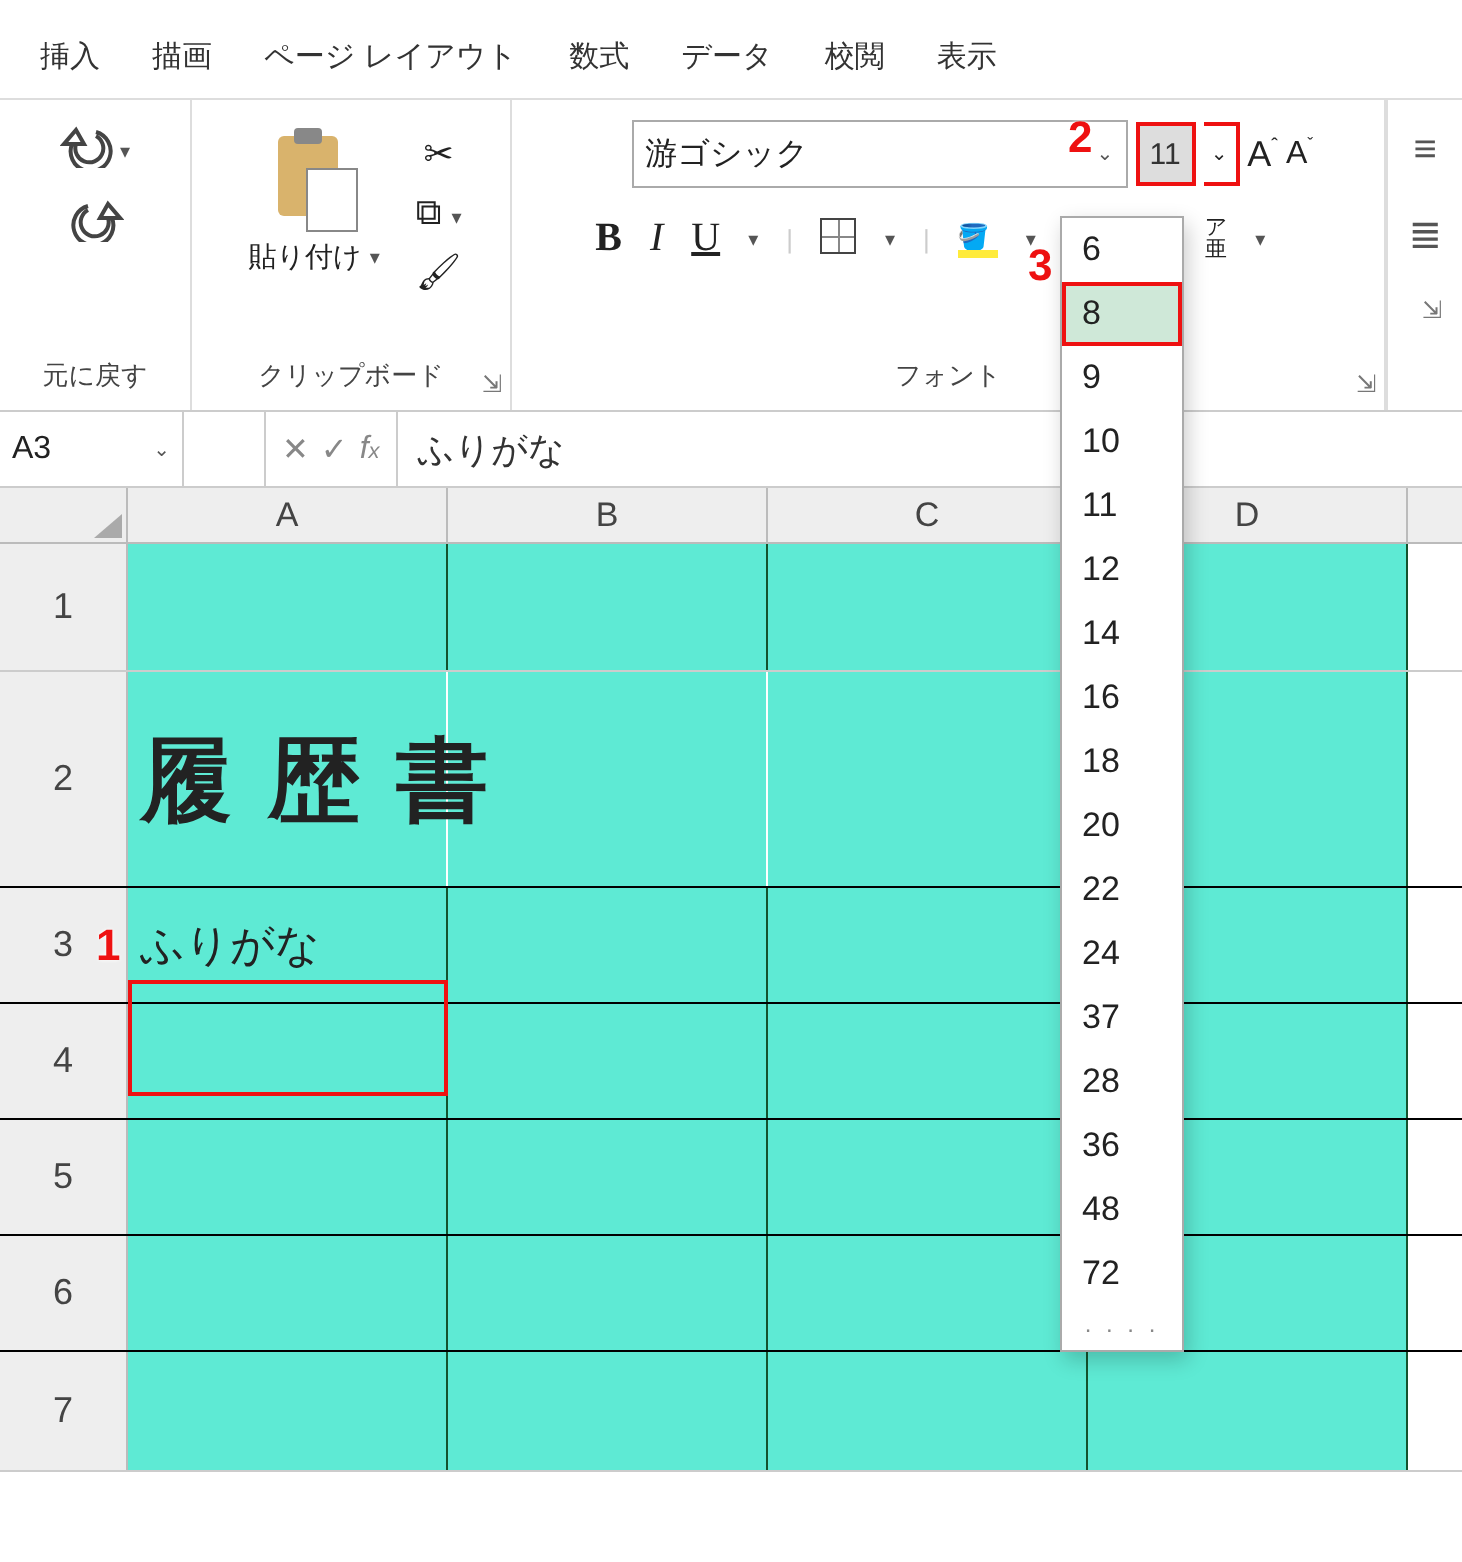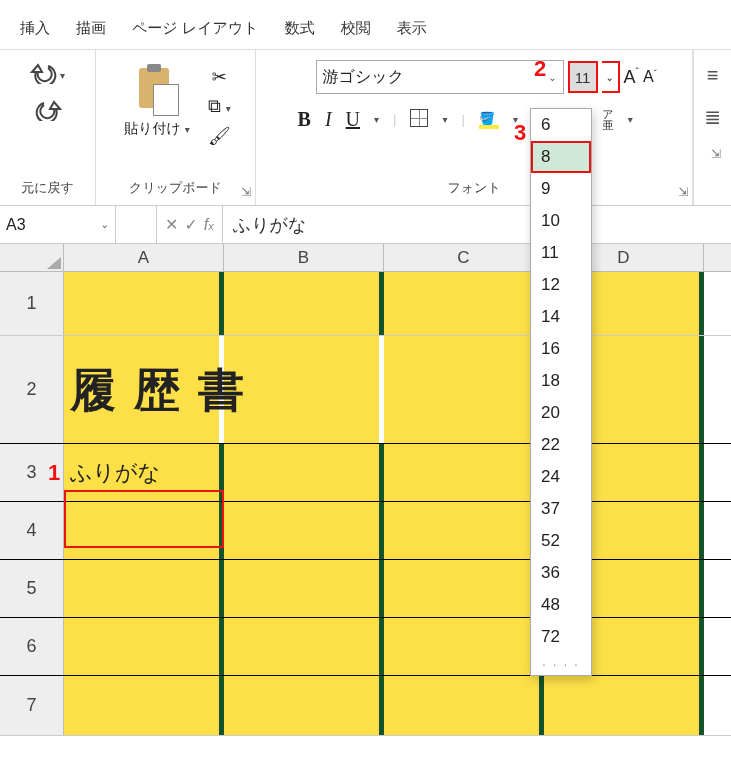--- a/index.html
+++ b/index.html
@@ -248,21 +248,21 @@
     }
 
     
     .formula-bar {
       display: flex;
       align-items: center;
       height: 38px;
       border-bottom: 1px solid #ccc;
     }
     .name-box {
-      width: 116px;
+      width: 92px;
       border-right: 1px solid #ccc;
       display: flex;
       align-items: center;
       justify-content: space-between;
       padding: 0 6px;
       height: 100%;
       font-size: 16px;
     }
     .fx-btns {
       display: flex;
@@ -328,25 +328,25 @@
       border-right: 1px solid #bbb;
       background: #eee;
       text-align: center;
       font-size: 18px;
       color: #444;
       display: flex;
       align-items: center;
       justify-content: center;
     }
     .cell {
-      border-right: 5px solid #14532d;
+      border-right: 1px solid #14532d;
       padding: 4px 6px;
       font-size: 16px;
       overflow: visible;
-      background: #fde047;
+      background: #5eead4;
     }
     .cell.A { width: 160px; }
     .cell.B { width: 160px; }
     .cell.C { width: 160px; }
     .cell.D { width: 160px; }
     .row.r1 { height: 64px; }
     .row.r2 { height: 108px; }
     .row.r3 { height: 58px; }
     .row.r4 { height: 58px; }
     .row.r5 { height: 58px; }
@@ -410,20 +410,21 @@
     }
   </style>
 </head>
 <body>
 
 <div class="tabs">
   <div class="tab">挿入</div>
   <div class="tab">描画</div>
   <div class="tab">ページ レイアウト</div>
   <div class="tab">数式</div>
+  <div class="tab">データ</div>
   <div class="tab">校閲</div>
   <div class="tab">表示</div>
 </div>
 
 <div class="ribbon">
 
   <div class="ribbon-group group-sep" style="width:96px">
     <div class="group-body">
       <div class="undo-col">
         <div class="undo-btn">
@@ -600,21 +601,21 @@
   <div class="size-opt">10</div>
   <div class="size-opt">11</div>
   <div class="size-opt">12</div>
   <div class="size-opt">14</div>
   <div class="size-opt">16</div>
   <div class="size-opt">18</div>
   <div class="size-opt">20</div>
   <div class="size-opt">22</div>
   <div class="size-opt">24</div>
   <div class="size-opt">37</div>
-  <div class="size-opt">52</div>
+  <div class="size-opt">28</div>
   <div class="size-opt">36</div>
   <div class="size-opt">48</div>
   <div class="size-opt">72</div>
   <div class="size-more">. . . .</div>
 </div>
 
 <div class="anno-num" style="top:56px;left:534px">2</div>
 <div class="anno-num" style="top:120px;left:514px">3</div>
 <div class="anno-num" style="top:460px;left:48px">1</div>
 <div class="anno-rect" style="top:490px;left:64px;width:160px;height:58px"></div>

